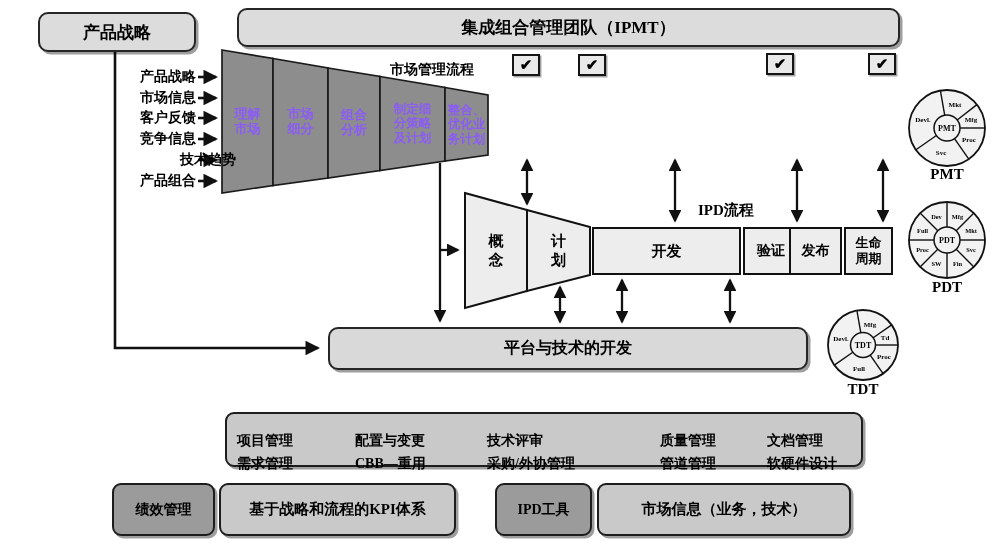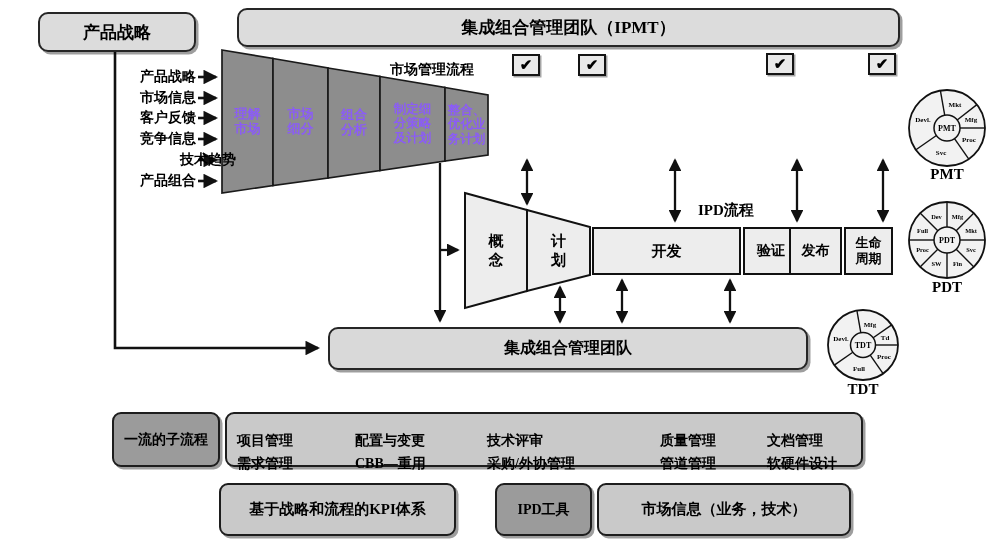--- a/index.html
+++ b/index.html
@@ -167,39 +167,39 @@
   <div class="abs ctr" style="left:465px;top:193px;width:62px;height:115px;font-size:15px;line-height:1.25;">概
 念</div>
   <div class="abs ctr" style="left:527px;top:210px;width:63px;height:81px;font-size:15px;line-height:1.25;">计
 划</div>
   <div class="abs ctr phase" style="left:592px;top:227px;width:149px;height:48px;font-size:15px;">开发</div>
   <div class="abs ctr phase" style="left:743px;top:227px;width:56px;height:48px;font-size:14px;">验证</div>
   <div class="abs ctr phase" style="left:789px;top:227px;width:53px;height:48px;font-size:14px;">发布</div>
   <div class="abs ctr phase" style="left:844px;top:227px;width:49px;height:48px;font-size:13px;line-height:1.2;">生命
 周期</div>
 
-  <div class="abs ctr rbox" style="left:328px;top:327px;width:480px;height:43px;font-size:16px;background:#d9d9d9;">集成组合管理团队</div>
+  <div class="abs ctr rbox" style="left:328px;top:327px;width:480px;height:43px;font-size:16px;background:#d9d9d9;">平台与技术的开发</div>
 
   <div class="abs" style="left:917px;top:166px;width:60px;text-align:center;font-size:15px;">PMT</div>
   <div class="abs" style="left:917px;top:279px;width:60px;text-align:center;font-size:15px;">PDT</div>
   <div class="abs" style="left:833px;top:381px;width:60px;text-align:center;font-size:15px;">TDT</div>
 
-  <div class="abs ctr darkbox" style="left:112px;top:412px;width:108px;height:55px;font-size:14px;">一流的子流程</div>
   <div class="abs litebox" style="left:225px;top:412px;width:638px;height:55px;">
     <div class="subgrid">
       <span>项目管理</span>
       <span>配置与变更</span>
       <span>技术评审</span>
       <span>质量管理</span>
       <span>文档管理</span>
       <span>需求管理</span>
       <span>CBB—重用</span>
       <span>采购/外协管理</span>
       <span>管道管理</span>
       <span>软硬件设计</span>
     </div>
   </div>
 
+  <div class="abs ctr darkbox" style="left:112px;top:483px;width:103px;height:53px;font-size:14px;">绩效管理</div>
   <div class="abs ctr litebox" style="left:219px;top:483px;width:237px;height:53px;font-size:15px;">基于战略和流程的KPI体系</div>
   <div class="abs ctr darkbox" style="left:495px;top:483px;width:97px;height:53px;font-size:14px;">IPD工具</div>
   <div class="abs ctr litebox" style="left:597px;top:483px;width:254px;height:53px;font-size:15px;">市场信息（业务，技术）</div>
 
 </div>
 
 </body></html>

